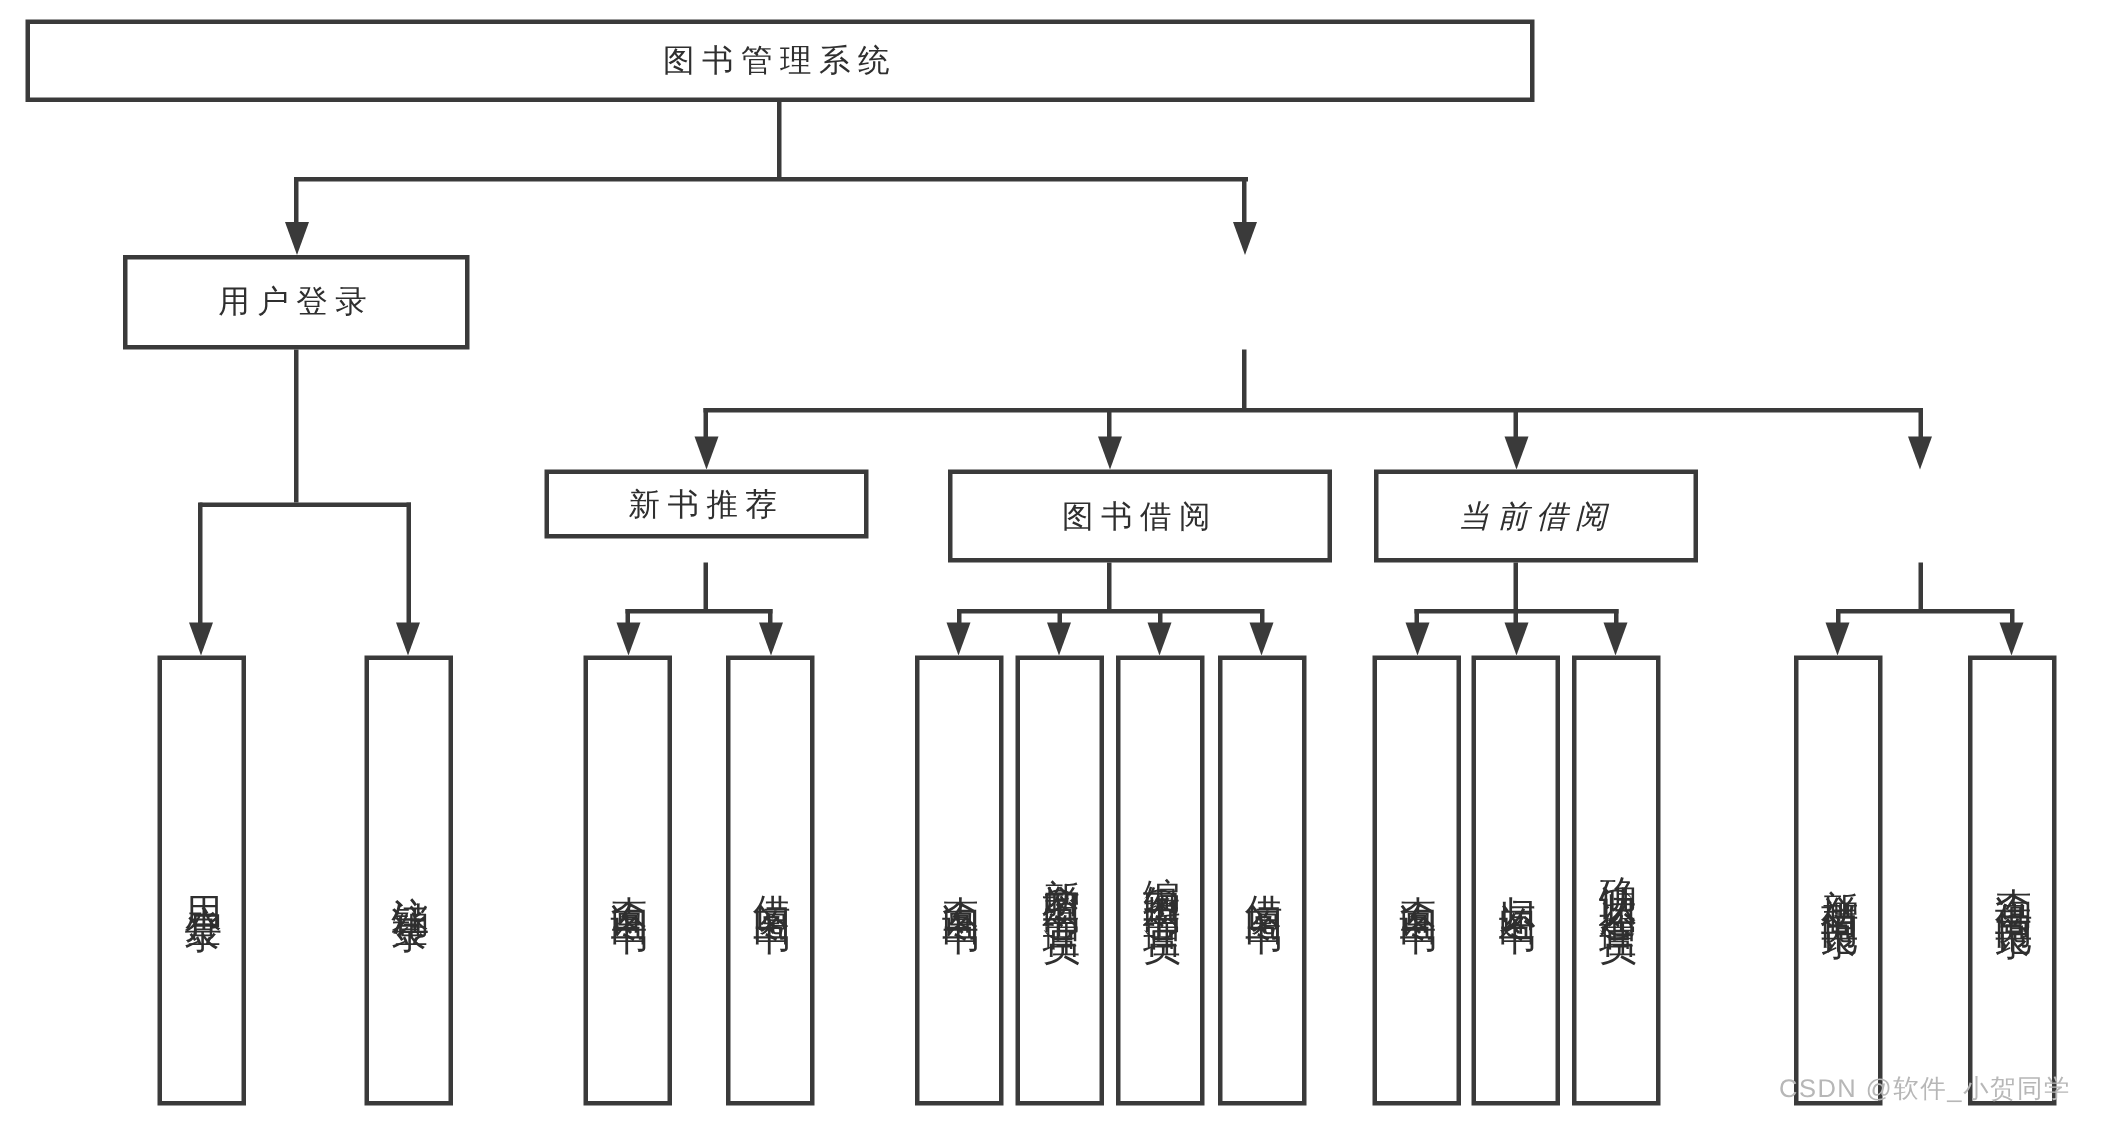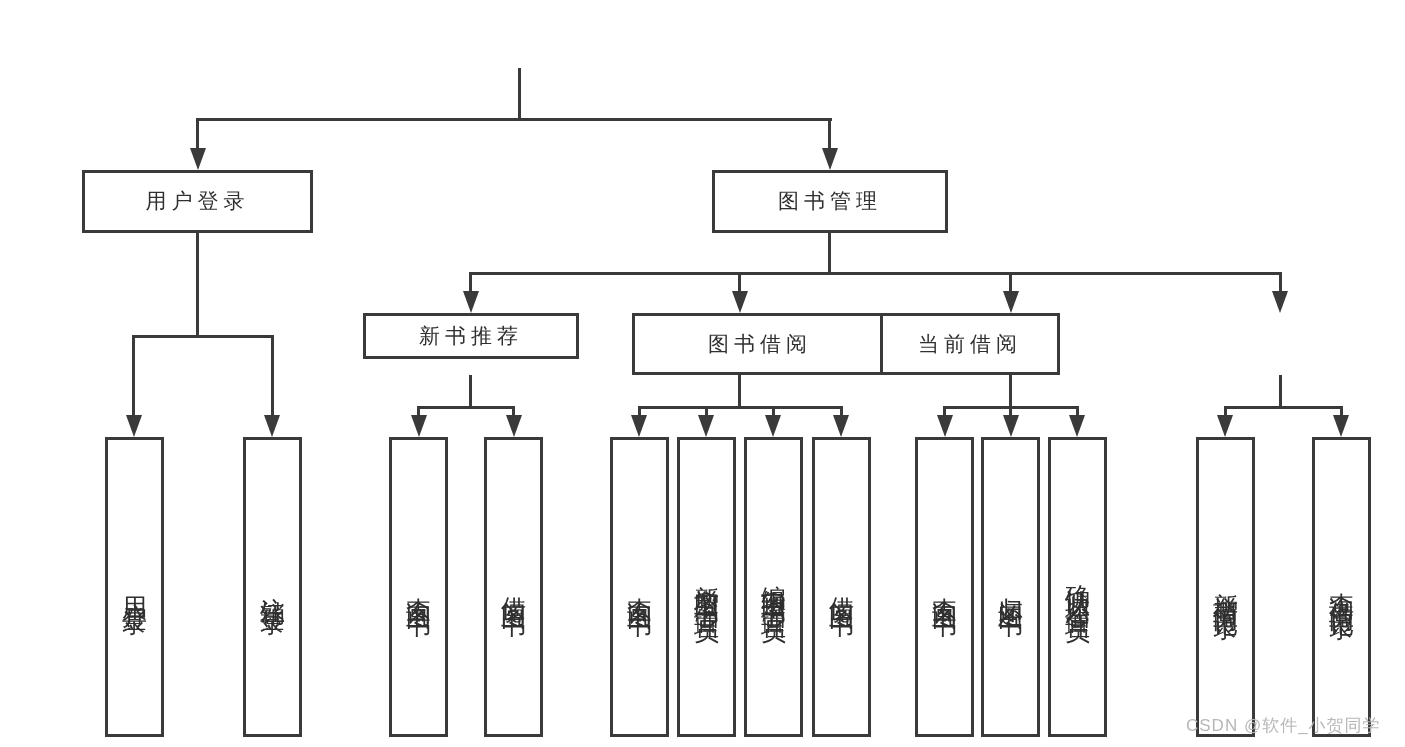--- a/index.html
+++ b/index.html
@@ -58,33 +58,33 @@
     white-space: nowrap;
     z-index: 5;
     text-align: right;
   }
 </style>
 </head>
 <body>
 
 <div id="canvas">
 
+  <div class="box" style="left:17px; top:13px; width:1006px; height:55px;">
+    <span class="hlabel">图书管理系统</span>
+  </div>
 
   <div class="edge" style="left:518px; top:68px; width:3px; height:52px;"></div>
   <div class="edge" style="left:196px; top:118px; width:636px; height:3px;"></div>
   <div class="edge" style="left:196px; top:118px; width:3px; height:34px;"></div>
   <div class="arrowhead" style="left:190px; top:148px;"></div>
   <div class="edge" style="left:828px; top:118px; width:3px; height:34px;"></div>
   <div class="arrowhead" style="left:822px; top:148px;"></div>
 
   <div class="box" style="left:82px; top:170px; width:231px; height:63px;">
     <span class="hlabel">用户登录</span>
-  </div>
-  <div class="box" style="left:712px; top:170px; width:236px; height:63px;">
-    <span class="hlabel">图书管理</span>
   </div>
 
   <div class="edge" style="left:196px; top:233px; width:3px; height:102px;"></div>
   <div class="edge" style="left:133px; top:335px; width:141px; height:3px;"></div>
   <div class="edge" style="left:132px; top:335px; width:3px; height:82px;"></div>
   <div class="arrowhead" style="left:126px; top:415px;"></div>
   <div class="edge" style="left:271px; top:335px; width:3px; height:82px;"></div>
   <div class="arrowhead" style="left:264px; top:415px;"></div>
 
   <div class="edge" style="left:828px; top:233px; width:3px; height:41px;"></div>
@@ -97,21 +97,21 @@
   <div class="arrowhead" style="left:1003px; top:291px;"></div>
   <div class="edge" style="left:1279px; top:272px; width:3px; height:21px;"></div>
   <div class="arrowhead" style="left:1272px; top:291px;"></div>
 
   <div class="box" style="left:363px; top:313px; width:216px; height:46px;">
     <span class="hlabel">新书推荐</span>
   </div>
   <div class="box" style="left:632px; top:313px; width:256px; height:62px;">
     <span class="hlabel">图书借阅</span>
   </div>
-  <div class="box" style="left:880px; top:313px; width:180px; height:62px;">
+  <div class="box" style="left:916px; top:313px; width:216px; height:62px;font-style:italic;">
     <span class="hlabel">当前借阅</span>
   </div>
 
   <div class="edge" style="left:469px; top:375px; width:3px; height:31px;"></div>
   <div class="edge" style="left:417px; top:406px; width:98px; height:3px;"></div>
   <div class="edge" style="left:417px; top:406px; width:3px; height:11px;"></div>
   <div class="arrowhead" style="left:411px; top:415px;"></div>
   <div class="edge" style="left:512px; top:406px; width:3px; height:11px;"></div>
   <div class="arrowhead" style="left:506px; top:415px;"></div>
 

